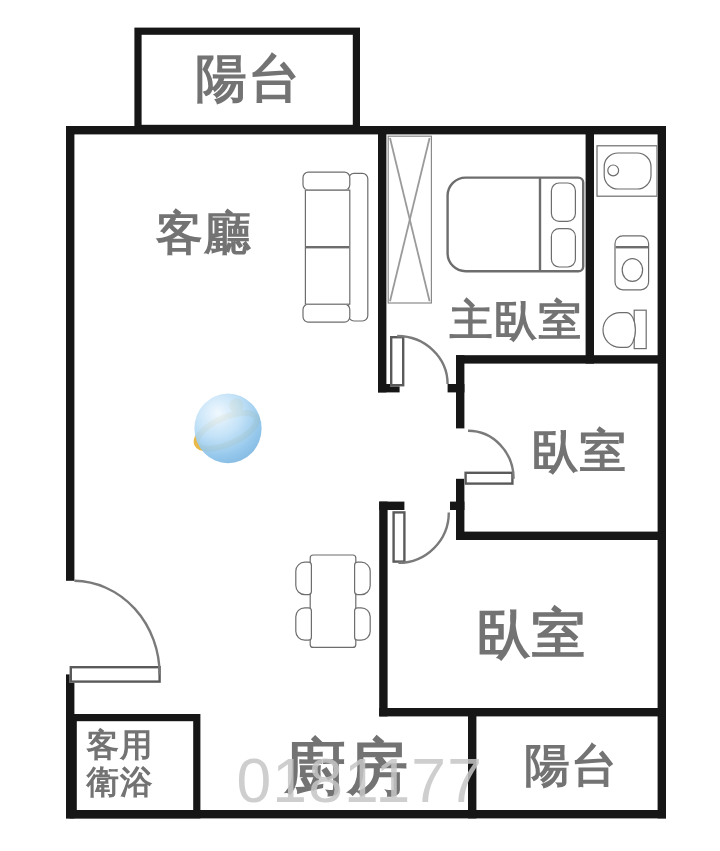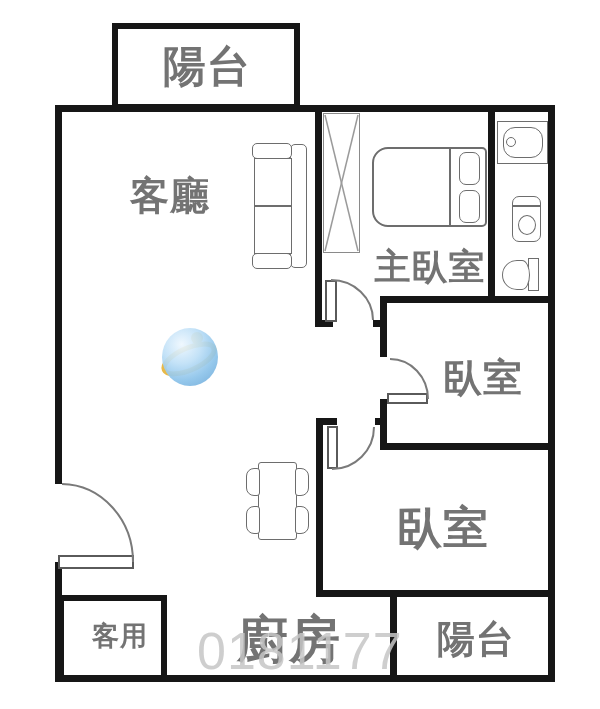--- a/index.html
+++ b/index.html
@@ -101,20 +101,21 @@
     </g>
   </svg>
 
   <div class="label" style="left:207px;top:67px;font-size:43px;">陽台</div>
   <div class="label" style="left:170px;top:196px;font-size:39px;">客廳</div>
   <div class="label" style="left:430px;top:267px;font-size:36px;">主臥室</div>
   <div class="label" style="left:483px;top:378px;font-size:39px;">臥室</div>
   <div class="label" style="left:443px;top:528px;font-size:45px;">臥室</div>
   <div class="label" style="left:289px;top:640px;font-size:51px;">廚房</div>
   <div class="label" style="left:476px;top:640px;font-size:38px;">陽台</div>
-  <div class="label" style="left:120px;top:637px;font-size:27px;">
+  <div class="label" style="left:100px;top:637px;font-size:27px;">
     <div>客用</div>
+    <div>衛浴</div>
   </div>
 
   <div id="wm-logo"></div>
   <div id="wm-num">0181177</div>
 
 </div>
 
 </body></html>

